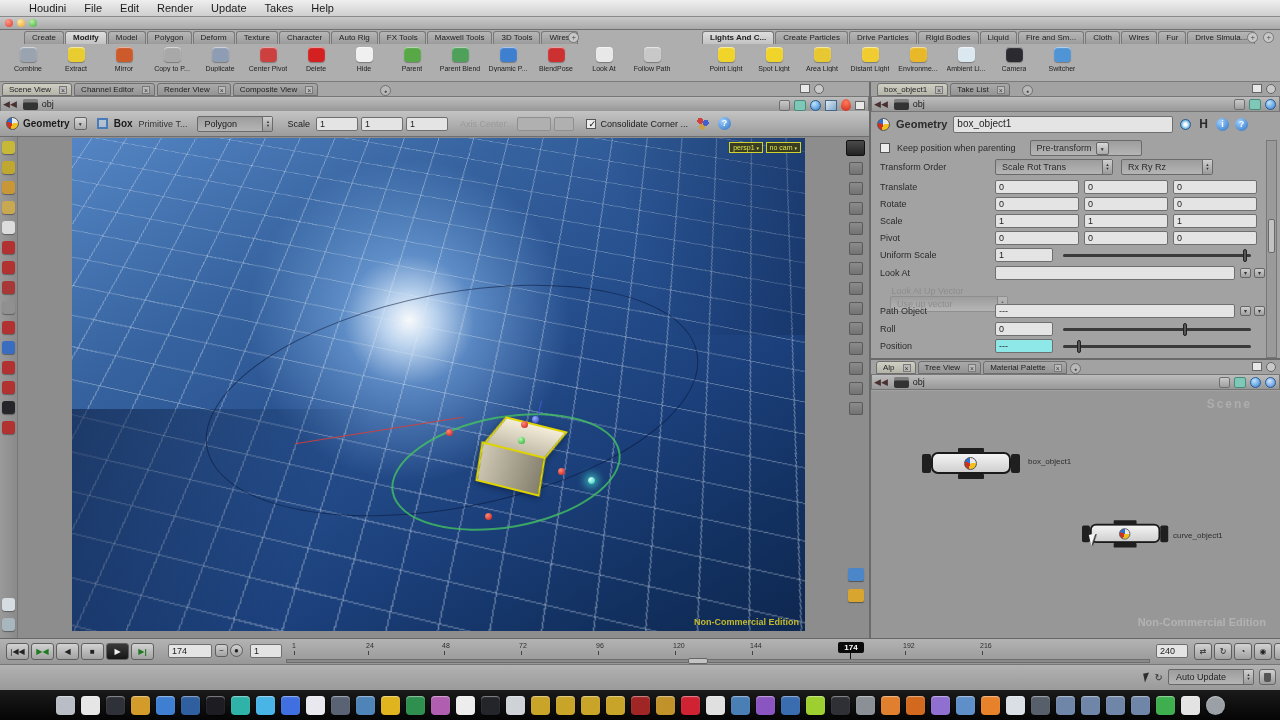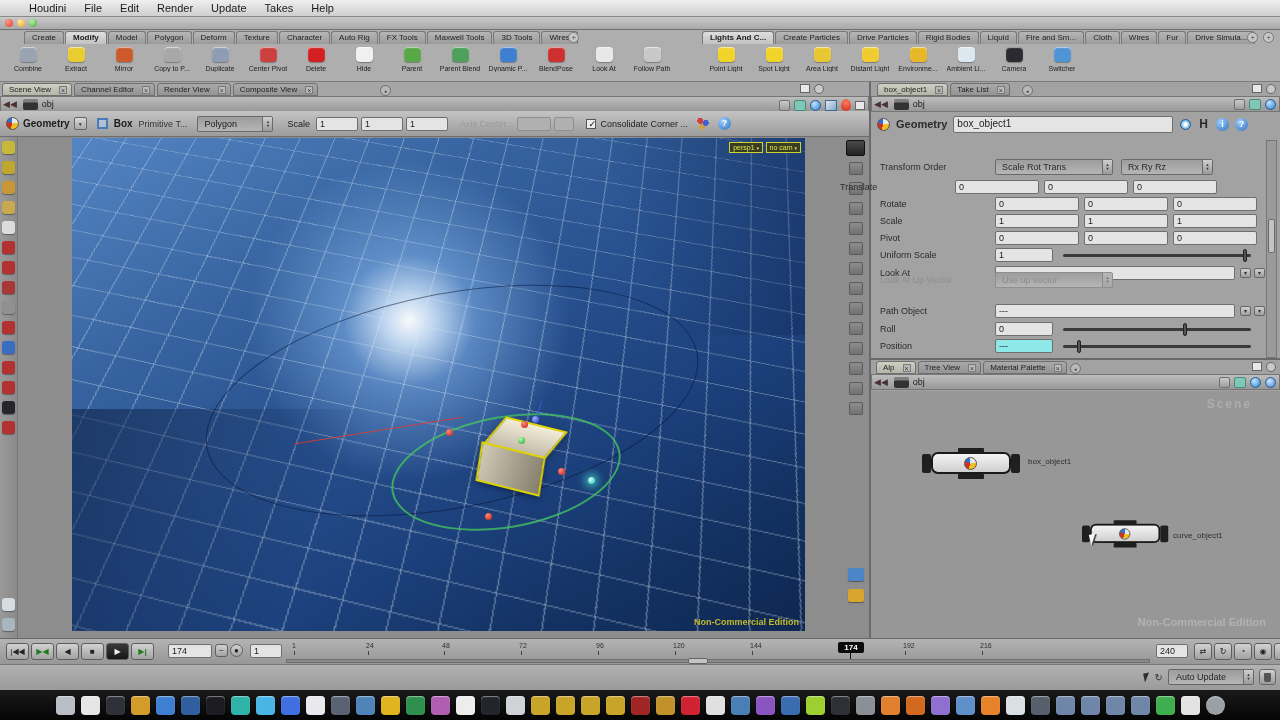--- a/index.html
+++ b/index.html
@@ -558,35 +558,43 @@
   <div class="prow" style="left:877px; top:113px; width:400px; height:22px;">
     <span class="pie"></span>
     <b style="margin:0 6px; font-size:11px;">Geometry</b>
     <span class="field" style="width:220px; height:17px; font-size:10px;">box_object1</span>
     <span class="bluedot" style="margin-left:7px; background:radial-gradient(circle at 50% 50%,#fff 20%,#7fc0e8 60%,#3a7ab0);"></span>
     <b style="margin-left:8px; font-size:12px;">H</b>
     <span class="helpcirc" style="margin-left:8px;">i</span>
     <span class="helpcirc" style="margin-left:6px;">?</span>
   </div>
 
+  <div class="prow" style="left:880px; top:140px;">
+    <span class="cb"></span>
+    <span style="margin-left:7px;">Keep position when parenting</span>
+    <div class="combo" style="width:112px; margin-left:14px;">
+      <span>Pre-transform</span>
+      <span class="ddbtn" style="margin-left:4px;"></span>
+    </div>
+  </div>
   <div class="prow" style="left:880px; top:159px;">
     <span class="plabel" style="width:105px;">Transform Order</span>
     <div class="combo" style="width:118px; margin-left:10px;">
       <span>Scale Rot Trans</span>
       <span class="spin"></span>
     </div>
     <div class="combo" style="width:92px; margin-left:8px;">
       <span>Rx Ry Rz</span>
       <span class="spin"></span>
     </div>
   </div>
 
   <div>
 
-      <div class="prow vecrow" style="left: 840px; width: 385px; height: 17px; top: 178px;">
+      <div class="prow vecrow" style="left: 880px; width: 385px; height: 17px; top: 178px;">
         <span class="plabel" style="width:105px;">Translate</span>
         <span class="field" style="width:84px; margin-left:10px;">0</span>
         <span class="field" style="width:84px; margin-left:5px;">0</span>
         <span class="field" style="width:84px; margin-left:5px;">0</span>
       </div>
 
       <div class="prow vecrow" style="left: 880px; width: 385px; height: 17px; top: 195px;">
         <span class="plabel" style="width:105px;">Rotate</span>
         <span class="field" style="width:84px; margin-left:10px;">0</span>
         <span class="field" style="width:84px; margin-left:5px;">0</span>
@@ -615,21 +623,21 @@
     <div class="slider" style="width:188px; margin-left:10px;">
         <span class="knob" style="left:180px;"></span>
       </div>
   </div>
   <div class="prow" style="left:880px; top:266px;">
     <span class="plabel" style="width:105px;">Look At</span>
     <span class="field" style="width:240px; margin-left:10px;"></span>
     <span class="chooser" style="margin-left:5px;"></span>
     <span class="chooser" style="margin-left:3px;"></span>
   </div>
-  <div class="prow" style="left:880px; top:272px;">
+  <div class="prow" style="left:880px; top:286px;flex-direction:column;">
     <span class="plabel dis" style="width:105px;">Look At Up Vector</span>
     <div class="combo" style="width:118px; margin-left:10px; color:#8d8d8d; border-color:#8f8f8f;">
       <span>Use up vector</span>
       <span class="spin" style="opacity:.5;"></span>
     </div>
   </div>
   <div class="prow" style="left:880px; top:304px;">
     <span class="plabel" style="width:105px;">Path Object</span>
     <span class="field" style="width:240px; margin-left:10px;">---</span>
     <span class="chooser" style="margin-left:5px;"></span>

